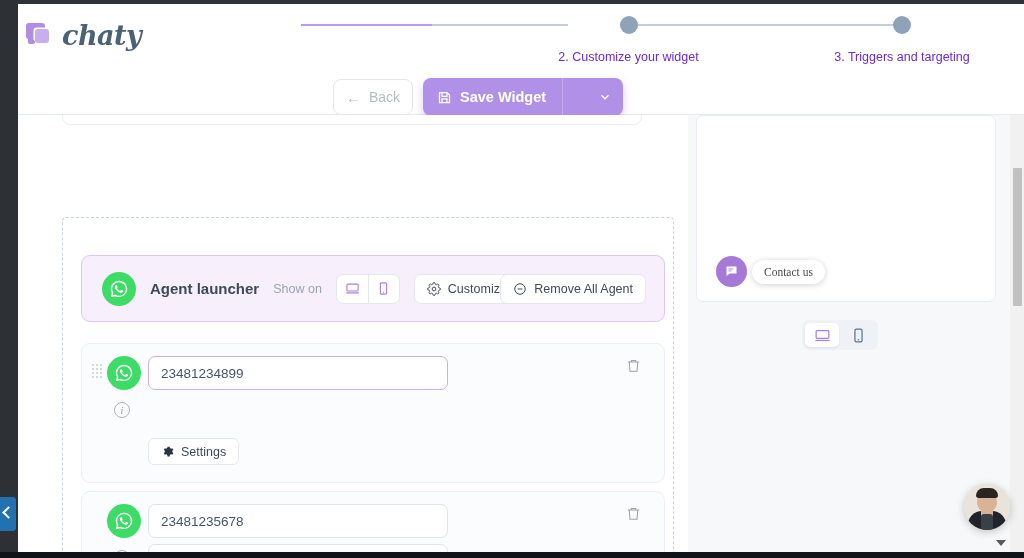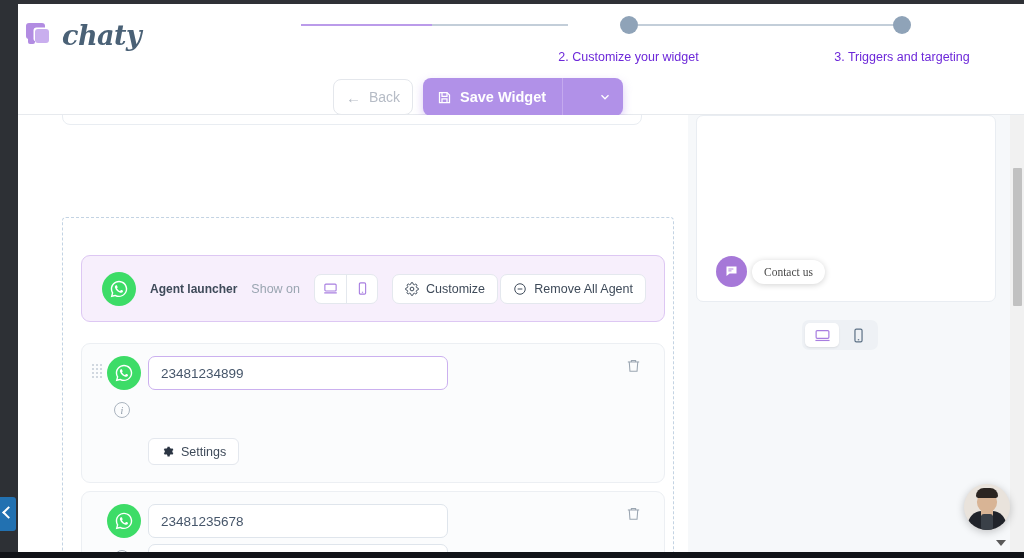--- a/index.html
+++ b/index.html
@@ -110,21 +110,21 @@
   .launcher-bar {
     position: absolute; left: 63px; top: 140px; width: 584px; height: 67px;
     background: #f7effc; border: 1px solid #ddc7f3; border-radius: 9px;
     display: flex; align-items: center; padding-left: 20px; gap: 14px;
   }
   .wa {
     width: 34px; height: 34px; border-radius: 50%; background: #3ddc67;
     display: inline-flex; align-items: center; justify-content: center; flex: none;
   }
   .wa svg { width: 22px; height: 22px; }
-  .launcher-title { font-size: 12px; color: #3e4a59; font-weight: 600; }
+  .launcher-title { font-size: 15px; color: #3e4a59; font-weight: 600; }
   .show-on { font-size: 12.5px; color: #9aa5b1; }
   .seg {
     display: inline-flex; border: 1px solid #e4e8ee; border-radius: 7px; overflow: hidden; background: #fff;
   }
   .seg .segbtn {
     width: 31px; height: 28px; display: inline-flex; align-items: center; justify-content: center; cursor: pointer;
   }
   .seg .segbtn + .segbtn { border-left: 1px solid #e4e8ee; }
   .pill {
     display: inline-flex; align-items: center; gap: 7px; height: 30px; padding: 0 12px;

